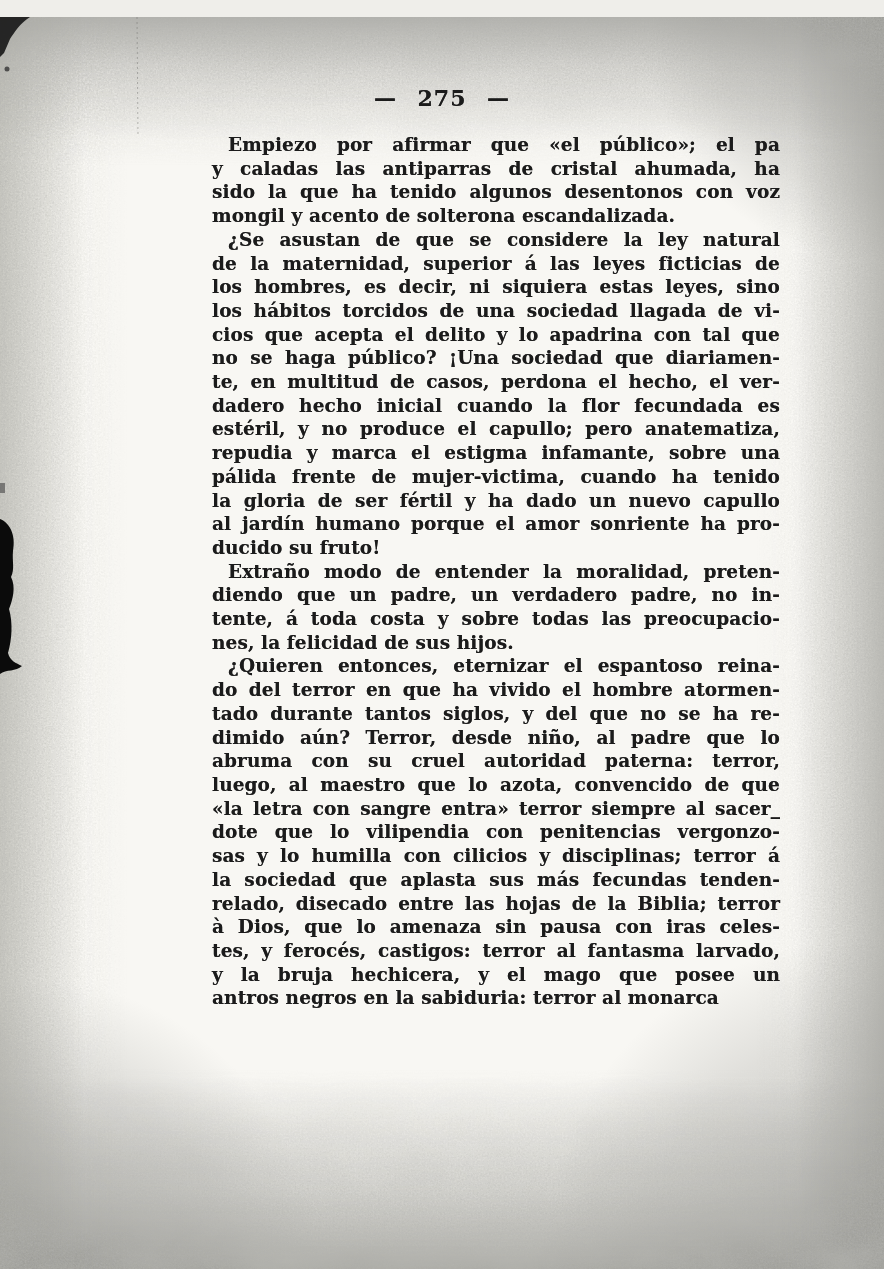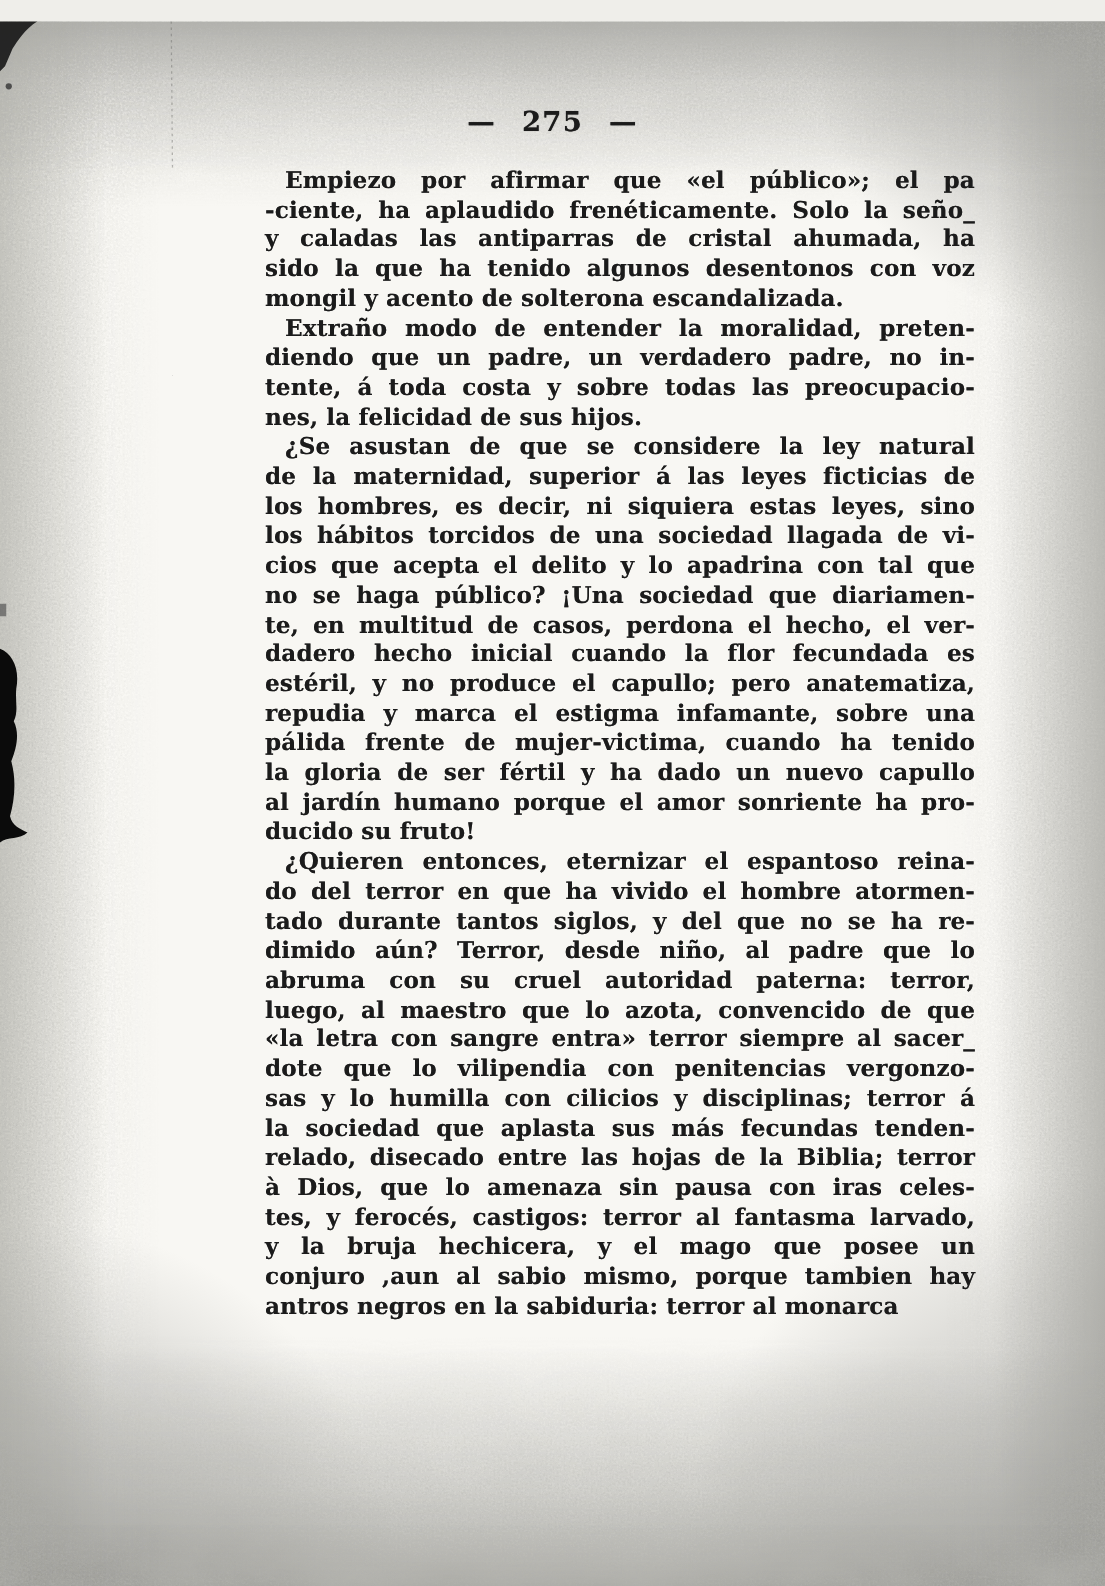--- a/index.html
+++ b/index.html
@@ -160,60 +160,58 @@
              C16,570 13,582 9,592 C13,606 12,622 8,636
              C10,644 16,646 22,649 C16,655 6,652 0,657 Z" fill="#0b0b0b"></path>
   </svg>
 
   <div class="content">
     <div class="page-number">— 275 —</div>
 
     <div class="text-column">
         <div class="para">
           <div class="line first">Empiezo por afirmar que «el público»; el pa</div>
-          <div class="line">-ciente, ha aplaudido frenéticamente. Solo la seño_</div>
           <div class="line">y caladas las antiparras de cristal ahumada, ha</div>
           <div class="line">sido la que ha tenido algunos desentonos con voz</div>
           <div class="line last">mongil y acento de solterona escandalizada.</div>
-        </div>
-        <div class="para">
-          <div class="line first">Extraño modo de entender la moralidad, preten-</div>
-          <div class="line">diendo que un padre, un verdadero padre, no in-</div>
-          <div class="line">tente, á toda costa y sobre todas las preocupacio-</div>
-          <div class="line last">nes, la felicidad de sus hijos.</div>
         </div>
         <div class="para">
           <div class="line first">¿Se asustan de que se considere la ley natural</div>
           <div class="line">de la maternidad, superior á las leyes ficticias de</div>
           <div class="line">los hombres, es decir, ni siquiera estas leyes, sino</div>
           <div class="line">los hábitos torcidos de una sociedad llagada de vi-</div>
           <div class="line">cios que acepta el delito y lo apadrina con tal que</div>
           <div class="line">no se haga público? ¡Una sociedad que diariamen-</div>
           <div class="line">te, en multitud de casos, perdona el hecho, el ver-</div>
           <div class="line">dadero hecho inicial cuando la flor fecundada es</div>
           <div class="line">estéril, y no produce el capullo; pero anatematiza,</div>
           <div class="line">repudia y marca el estigma infamante, sobre una</div>
           <div class="line">pálida frente de mujer-victima, cuando ha tenido</div>
           <div class="line">la gloria de ser fértil y ha dado un nuevo capullo</div>
           <div class="line">al jardín humano porque el amor sonriente ha pro-</div>
           <div class="line last">ducido su fruto!</div>
         </div>
         <div class="para">
+          <div class="line first">Extraño modo de entender la moralidad, preten-</div>
+          <div class="line">diendo que un padre, un verdadero padre, no in-</div>
+          <div class="line">tente, á toda costa y sobre todas las preocupacio-</div>
+          <div class="line last">nes, la felicidad de sus hijos.</div>
+        </div>
+        <div class="para">
           <div class="line first">¿Quieren entonces, eternizar el espantoso reina-</div>
           <div class="line">do del terror en que ha vivido el hombre atormen-</div>
           <div class="line">tado durante tantos siglos, y del que no se ha re-</div>
           <div class="line">dimido aún? Terror, desde niño, al padre que lo</div>
           <div class="line">abruma con su cruel autoridad paterna: terror,</div>
           <div class="line">luego, al maestro que lo azota, convencido de que</div>
           <div class="line">«la letra con sangre entra» terror siempre al sacer_</div>
           <div class="line">dote que lo vilipendia con penitencias vergonzo-</div>
           <div class="line">sas y lo humilla con cilicios y disciplinas; terror á</div>
           <div class="line">la sociedad que aplasta sus más fecundas tenden-</div>
           <div class="line">relado, disecado entre las hojas de la Biblia; terror</div>
           <div class="line">à Dios, que lo amenaza sin pausa con iras celes-</div>
           <div class="line">tes, y ferocés, castigos: terror al fantasma larvado,</div>
           <div class="line">y la bruja hechicera, y el mago que posee un</div>
-          <div class="line">conjuro ,aun al sabio mismo, porque tambien hay</div>
           <div class="line last">antros negros en la sabiduria: terror al monarca</div>
         </div>
       </div>
   </div>
 </div>
 
 </body></html>

